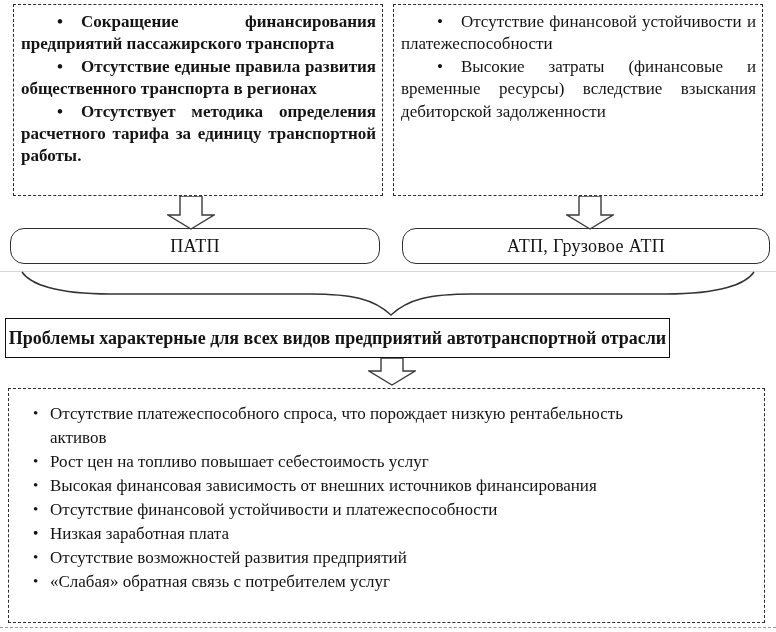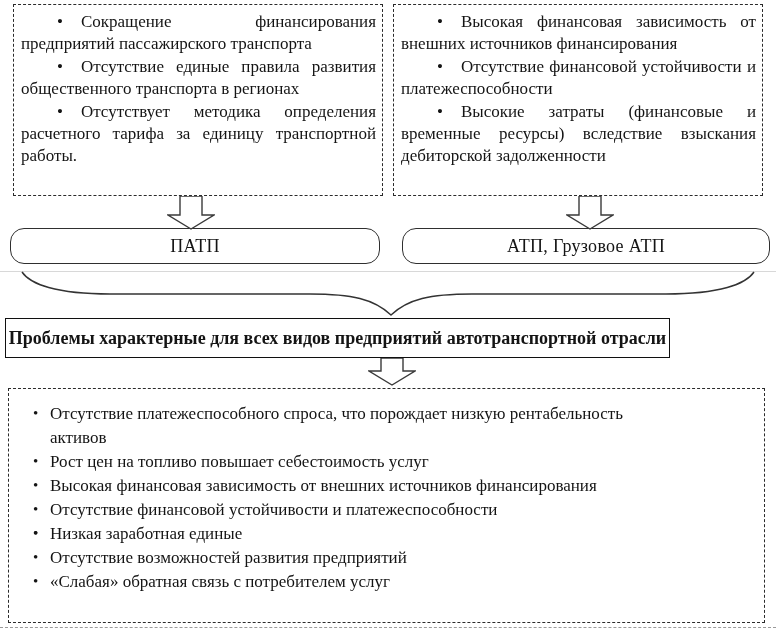--- a/index.html
+++ b/index.html
@@ -4,21 +4,21 @@
 <style>
   html,body{margin:0;padding:0;background:#ffffff;}
   .canvas{
     position:relative;width:776px;height:632px;background:#ffffff;
     font-family:"Liberation Serif","DejaVu Serif",serif;color:#141414;
     overflow:hidden;
   }
   .dash-box{
     position:absolute;box-sizing:border-box;border:1.6px dashed #2b2b2b;background:#ffffff;
   }
-  .box-tl{left:13px;top:4px;width:370px;height:192px;padding:6px 6px 0 7px;}
+  .box-tl{left:13px;top:4px;width:370px;height:192px;padding:6px 6px 0 7px;font-weight:bold;}
   .box-tr{left:393px;top:4px;width:370px;height:192px;padding:6px 6px 0 7px;}
   .para{
     margin:0;font-size:17px;line-height:22.4px;text-align:justify;text-indent:36px;
   }
   .blt{margin-right:18px;}
   .faint-line{
     position:absolute;left:0;top:271px;width:776px;height:0;
     border-top:1px solid #d8d8d8;z-index:0;
   }
   .rbox{
@@ -53,21 +53,20 @@
 
 <div class="canvas">
 
   <div class="dash-box box-tl">
     <p class="para"><span class="blt">•</span><span>Сокращение финансирования предприятий пассажирского транспорта</span></p>
     <p class="para"><span class="blt">•</span><span>Отсутствие единые правила развития общественного транспорта в регионах</span></p>
     <p class="para"><span class="blt">•</span><span>Отсутствует методика определения расчетного тарифа за единицу транспортной работы.</span></p>
   </div>
 
   <div class="dash-box box-tr">
-    <p class="para"><span class="blt">•</span><span>Высокая финансовая зависимость от внешних источников финансирования</span></p>
     <p class="para"><span class="blt">•</span><span>Отсутствие финансовой устойчивости и платежеспособности</span></p>
     <p class="para"><span class="blt">•</span><span>Высокие затраты (финансовые и временные ресурсы) вследствие взыскания дебиторской задолженности</span></p>
   </div>
 
   <svg class="arr" style="left:167px;top:196px;" width="48" height="34" viewBox="0 0 48 34">
     <polygon points="13,0 35,0 35,19 47,19 24,33 1,19 13,19"></polygon>
   </svg>
   <svg class="arr" style="left:566px;top:196px;" width="48" height="34" viewBox="0 0 48 34">
     <polygon points="13,0 35,0 35,19 47,19 24,33 1,19 13,19"></polygon>
   </svg>
@@ -93,21 +92,21 @@
     <polygon points="13,0 35,0 35,13 47,13 24,27 1,13 13,13"></polygon>
   </svg>
 
   <div class="dash-box box-bottom">
     <ul class="plist">
       <li><span class="blt2">•</span><span>Отсутствие платежеспособного спроса, что порождает низкую рентабельность активов</span></li>
       <li><span class="blt2">•</span><span>Рост цен на топливо повышает себестоимость услуг</span></li>
       <li><span class="blt2">•</span><span>Высокая финансовая зависимость от внешних источников финансирования</span></li>
       <li><span class="blt2">•</span><span>Отсутствие финансовой устойчивости и платежеспособности</span></li>
       <li><span class="blt2">•</span></li>
-      <li><span class="blt2">•</span><span>Низкая заработная единые</span></li>
+      <li><span class="blt2">•</span><span>Низкая заработная плата</span></li>
       <li><span class="blt2">•</span><span>Отсутствие возможностей развития предприятий</span></li>
       <li><span class="blt2">•</span><span>«Слабая» обратная связь с потребителем услуг</span></li>
     </ul>
   </div>
 
   <div class="bottom-gray-line"></div>
 
 </div>
 
 </body></html>

